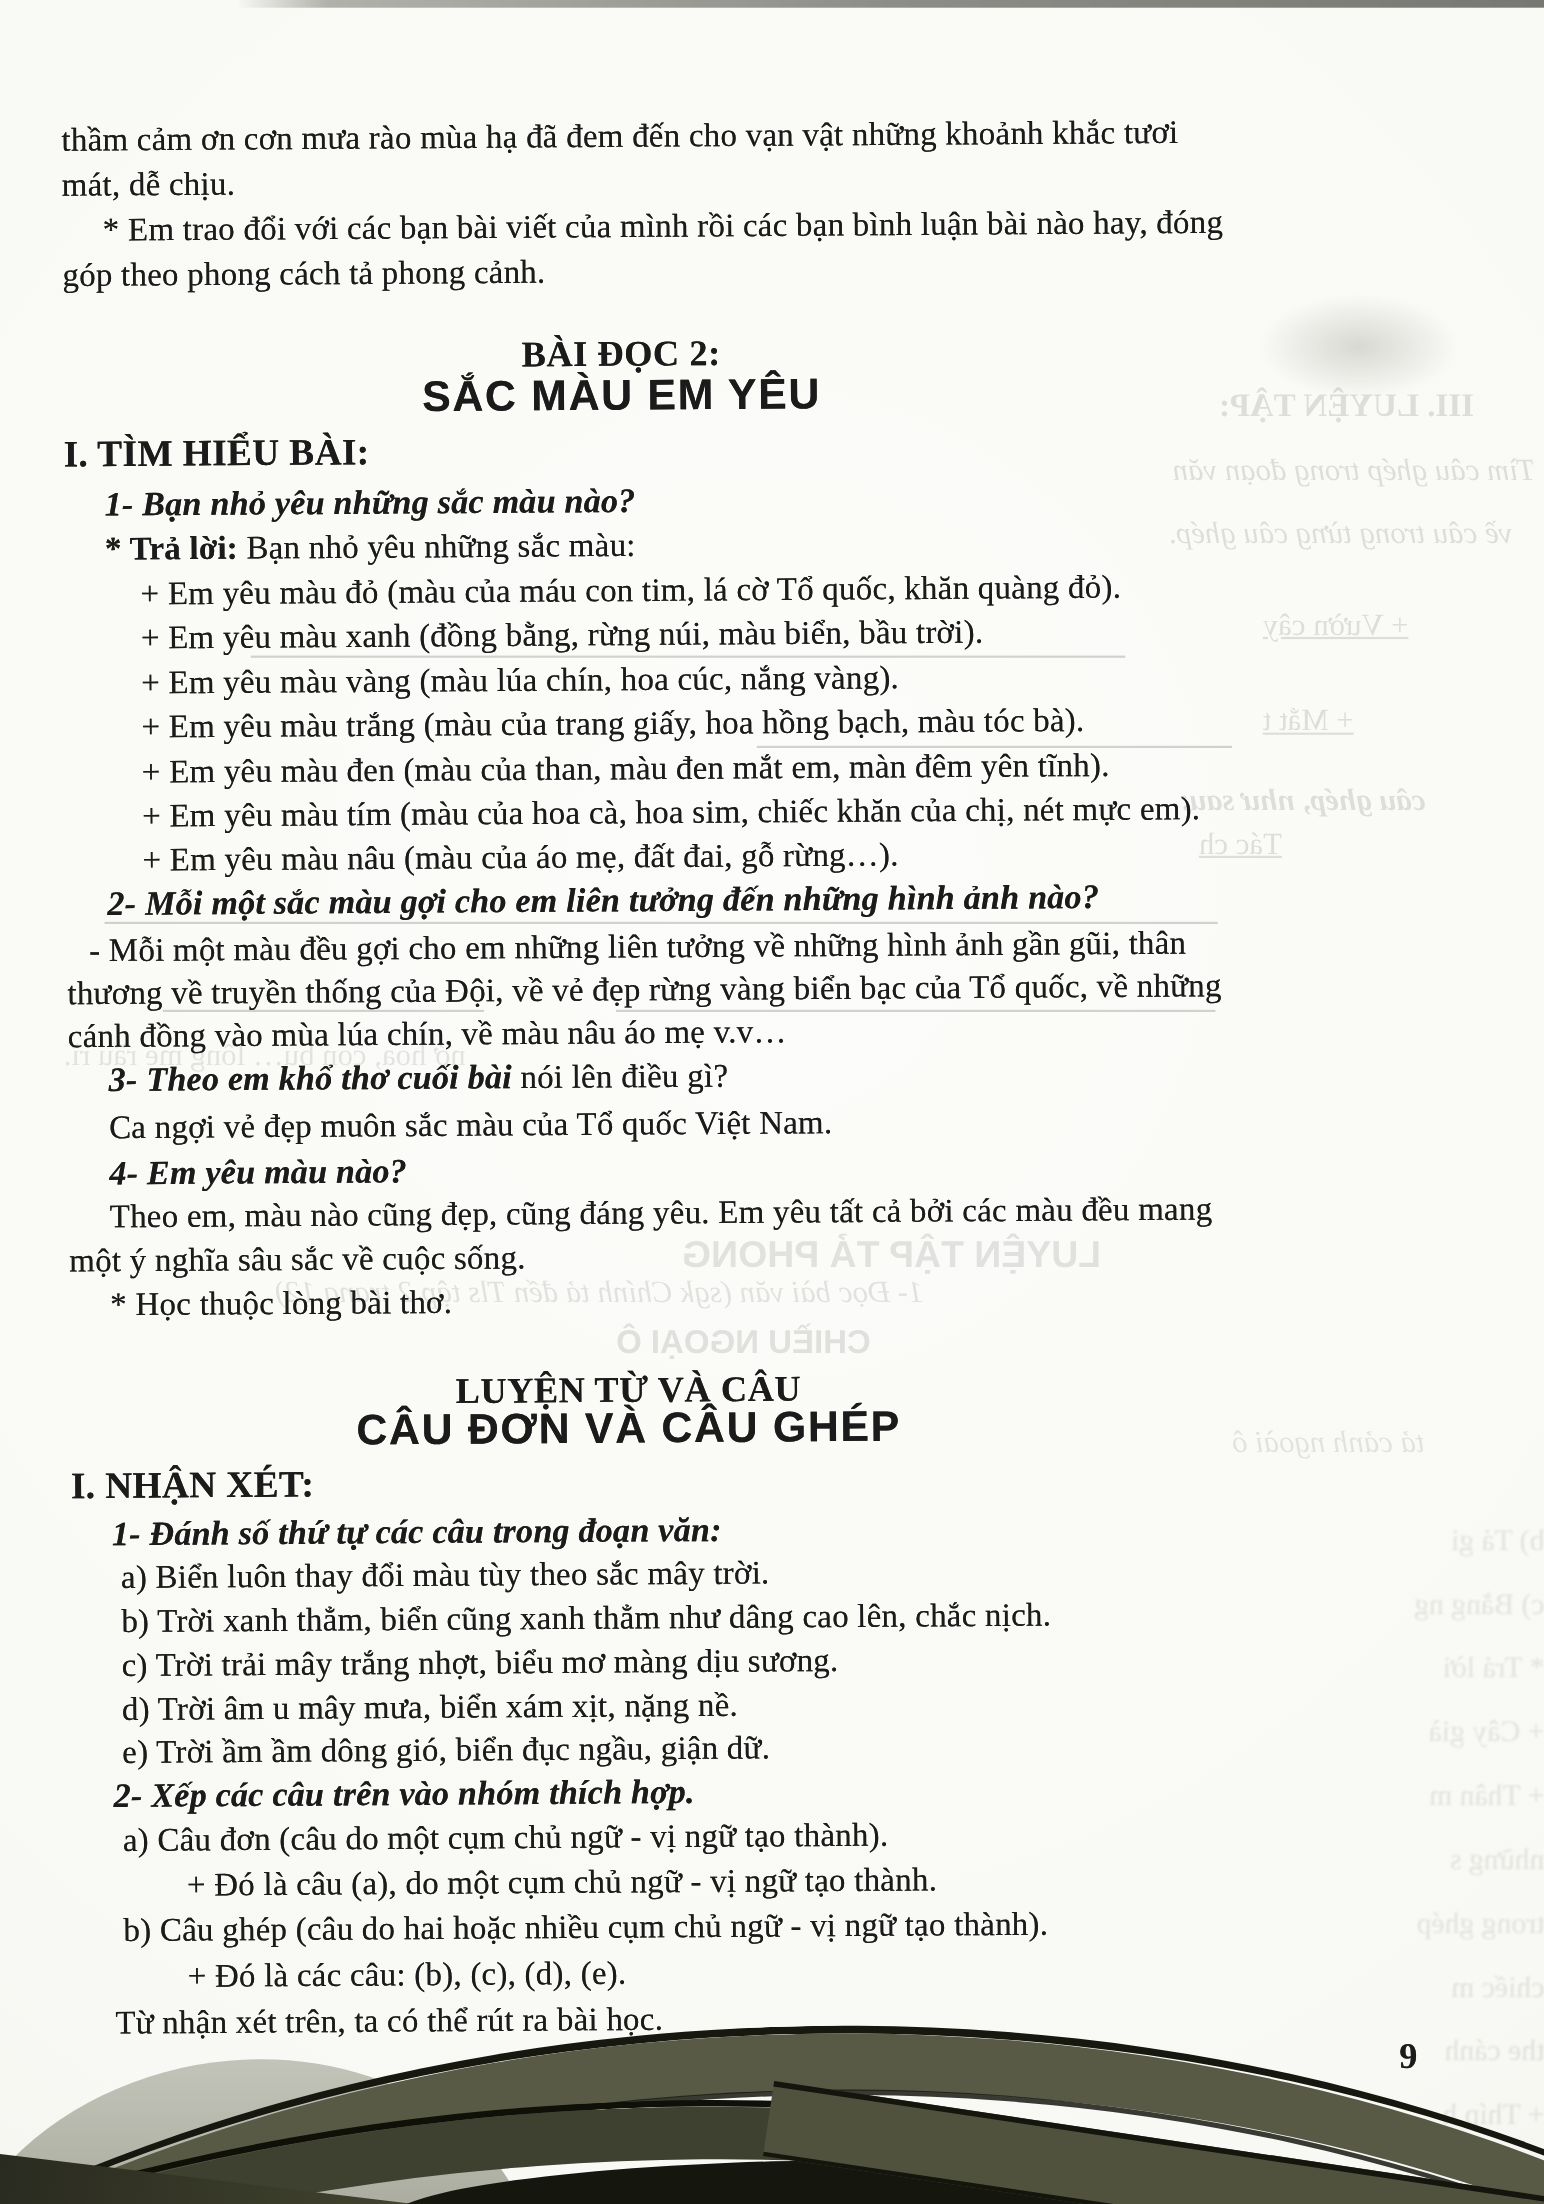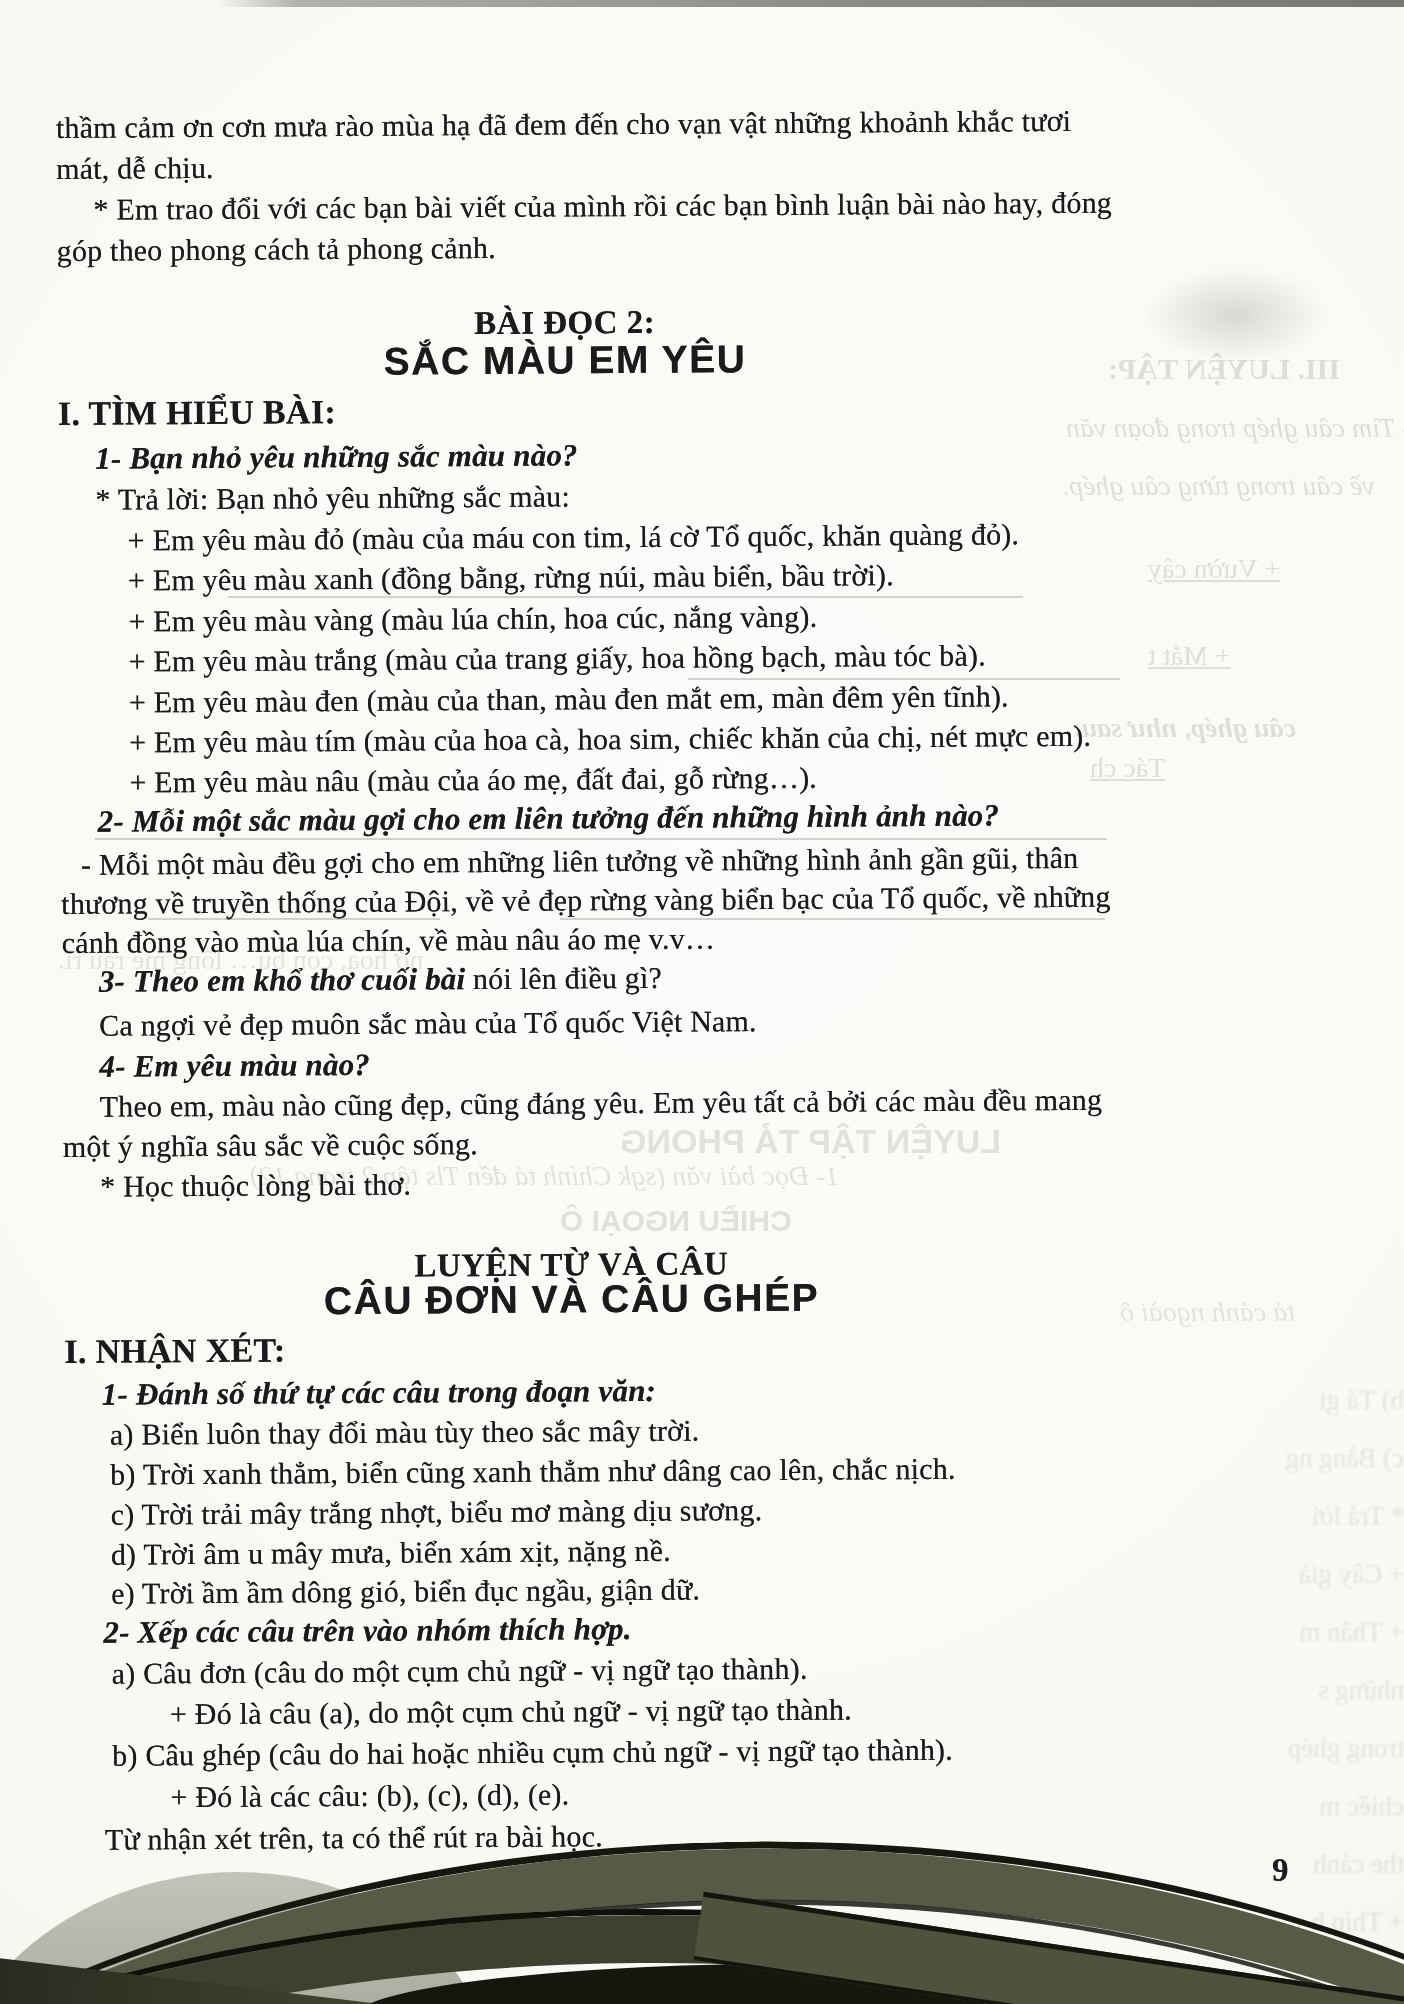--- a/index.html
+++ b/index.html
@@ -22,21 +22,21 @@
   .tilt{position:absolute;inset:0;transform:rotate(-.4deg);transform-origin:55% 0;}
   .ln{position:absolute;white-space:nowrap;color:#1b1b1b;font-size:30px;line-height:34px;
     letter-spacing:.2px;text-shadow:0 0 .5px rgba(10,10,10,.75);}
   .x0{left:55px}.x1{left:92px}.x2{left:124px}.x3{left:158px}.xa{left:100px}.xd{left:75px}
   .center{left:40px;width:1045px;text-align:center;}
   .kicker{font-weight:bold;font-size:33px;letter-spacing:.5px;}
   .big-title{font-family:"Liberation Sans",sans-serif;font-weight:bold;font-size:39px;
     letter-spacing:1.5px;}
   .sec-title{font-weight:bold;font-size:34px;letter-spacing:.3px;}
   .q{font-weight:bold;font-style:italic;font-size:31px;}
-  .b{font-weight:normal;}
+  .b{font-weight:bold;}
   
   .ghost{position:absolute;white-space:nowrap;color:#4a4a46;opacity:.16;filter:blur(.7px);
     transform:scaleX(-1);font-size:28px;}
   .ghost.it{font-style:italic;}
   .ghost.bd{font-weight:bold;}
   .ghost.sans{font-family:"Liberation Sans",sans-serif;font-weight:bold;}
   .ghost.un{text-decoration:underline;}
   .g0{left:1108px;top:352px;font-size:30px;}
   .g1{left:1066px;top:412px;}
   .g2{left:1062px;top:470px;}

